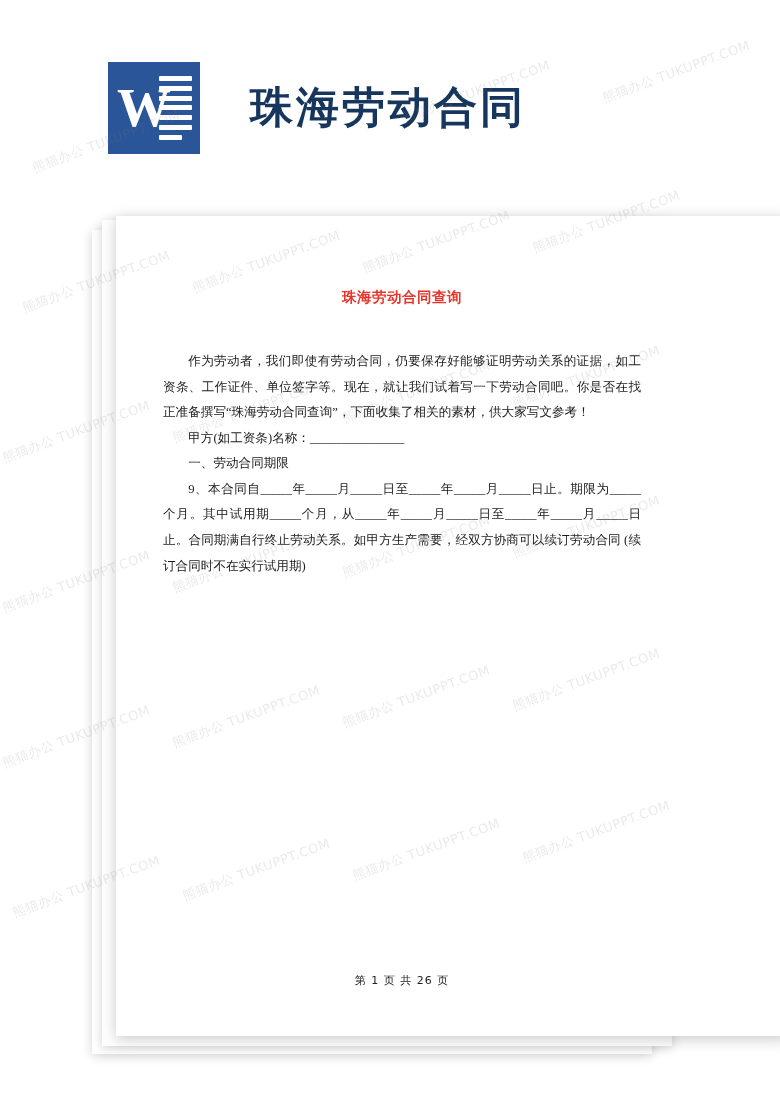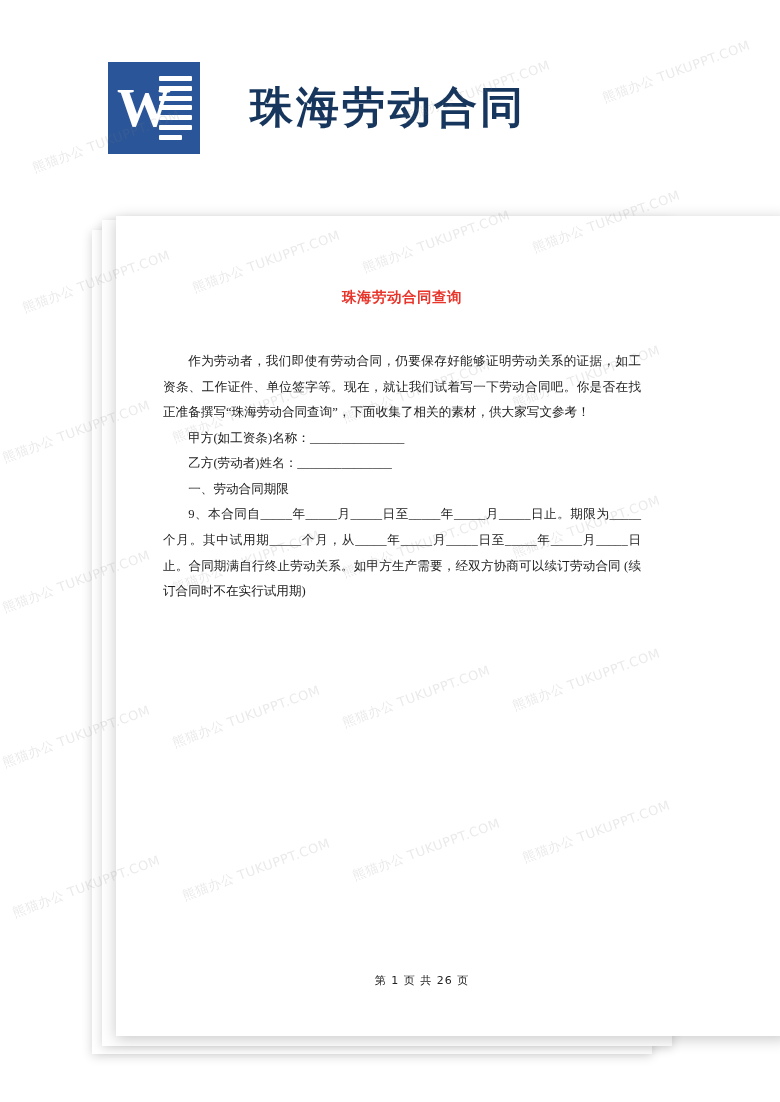--- a/index.html
+++ b/index.html
@@ -149,21 +149,20 @@
   .page-footer {
     position: absolute;
     bottom: 48px;
     left: 0;
     width: 100%;
     text-align: center;
     font-size: 11px;
     color: #222;
     font-family: "DejaVu Sans", "Liberation Sans", sans-serif;
     letter-spacing: 1px;
-    padding-left: 20px;
   }
 
   
   .wm-layer {
     position: absolute;
     left: 0; top: 0;
     width: 780px; height: 1102px;
     pointer-events: none;
     overflow: hidden;
   }
@@ -199,21 +198,20 @@
 
 <div class="paper-stack">
   <div class="paper back2"></div>
   <div class="paper back1"></div>
   <div class="paper front">
     <div class="doc-body">
       <div class="doc-title">珠海劳动合同查询</div>
       <div class="doc-content">
         <p class="indent2">作为劳动者，我们即使有劳动合同，仍要保存好能够证明劳动关系的证据，如工资条、工作证件、单位签字等。现在，就让我们试着写一下劳动合同吧。你是否在找正准备撰写“珠海劳动合同查询”，下面收集了相关的素材，供大家写文参考！</p>
         <p class="indent2">甲方(如工资条)名称：_______________</p>
-        <p class="indent2">乙方(劳动者)姓名：_______________</p>
         <p class="indent2">一、劳动合同期限</p>
         <p class="indent2">9、本合同自_____年_____月_____日至_____年_____月_____日止。期限为_____个月。其中试用期_____个月，从_____年_____月_____日至_____年_____月_____日止。合同期满自行终止劳动关系。如甲方生产需要，经双方协商可以续订劳动合同 (续订合同时不在实行试用期)</p>
       </div>
       <div class="page-footer">第 1 页 共 26 页</div>
     </div>
   </div>
 </div>
 
 <div class="wm-layer" id="wm-layer">
     <div class="wm" style="left: 20px; top: 300px;">熊猫办公 TUKUPPT.COM</div>

